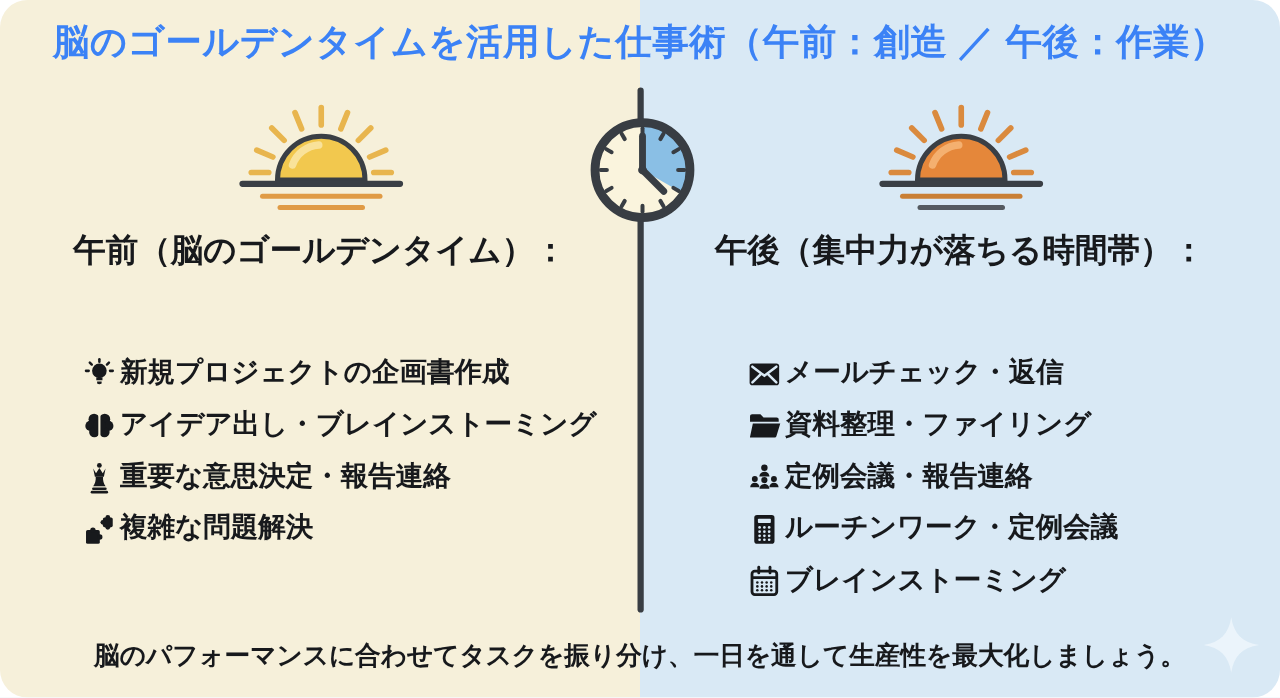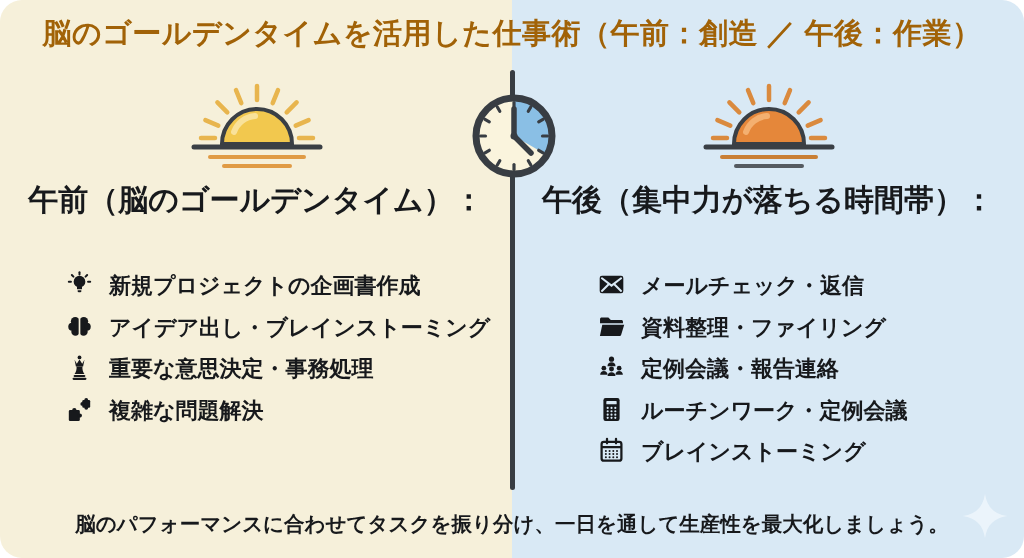--- a/index.html
+++ b/index.html
@@ -5,37 +5,37 @@
   html,body{margin:0;padding:0;background:#ffffff;}
   .canvas{
     position:relative;width:1024px;height:558px;border-radius:22px;overflow:hidden;
     font-family:"Liberation Sans","DejaVu Sans",sans-serif;color:#17191c;
   }
   .half{position:absolute;top:0;width:512px;height:558px;}
   .half.morning-bg{left:0;background:#f6f0da;}
   .half.afternoon-bg{left:512px;background:#d9e9f5;}
   .title{
     position:absolute;top:14px;left:0;width:100%;margin:0;text-align:center;
-    font-size:29px;font-weight:800;letter-spacing:.5px;color:#a16207;white-space:nowrap;
+    font-size:29px;font-weight:800;letter-spacing:.5px;color:#3b82f6;white-space:nowrap;
   }
   .divider{position:absolute;left:510px;top:70px;width:5px;height:420px;background:#383d43;border-radius:3px;}
   .clock{position:absolute;left:466px;top:88px;}
   .sun{position:absolute;top:78px;}
   .sun.morning-sun{left:172px;}
   .sun.afternoon-sun{left:684px;}
   .col-heading{
     position:absolute;top:183px;width:512px;margin:0;text-align:center;
-    font-size:30px;font-weight:800;line-height:34px;color:#17191c;
+    font-size:26px;font-weight:800;line-height:34px;color:#17191c;
   }
   .col-heading.mh{left:0;}
   .col-heading.ah{left:512px;}
   .task-list{position:absolute;top:271px;display:flex;flex-direction:column;}
   .task-list.morning-list{left:66px;}
   .task-list.afternoon-list{left:598px;}
-  .task{display:flex;align-items:flex-start;height:41.5px;gap:16px;}
+  .task{display:flex;align-items:flex-end;height:41.5px;gap:3px;}
   .task .ticon{flex:0 0 auto;display:flex;}
   .task .label{font-size:22px;font-weight:700;white-space:nowrap;color:#17191c;}
   .footer{
     position:absolute;bottom:20px;left:0;width:100%;margin:0;text-align:center;
     font-size:20.5px;font-weight:700;color:#17191c;white-space:nowrap;
   }
   .sparkle{position:absolute;left:962px;top:493px;opacity:.9;}
 </style>
 </head>
 <body>
@@ -163,21 +163,21 @@
         <svg width="27" height="27" viewBox="0 0 24 24">
           <g fill="#17191c">
             <circle cx="12" cy="3" r="1.7"></circle>
             <path d="M7.6 5.2 L9.6 8.6 L12 4.8 L14.4 8.6 L16.4 5.2 L15.2 11 H8.8 Z"></path>
             <path d="M9.4 11 C9.6 13.8 8.9 15.9 7.6 17.8 H16.4 C15.1 15.9 14.4 13.8 14.6 11 Z"></path>
             <rect x="6.8" y="18.6" width="10.4" height="1.8" rx="0.9"></rect>
             <rect x="5.8" y="21" width="12.4" height="2" rx="1"></rect>
           </g>
         </svg>
       </span>
-      <span class="label">重要な意思決定・事務処理</span>
+      <span class="label">重要な意思決定・報告連絡</span>
     </div>
     <div class="task">
       <span class="ticon">
         <svg width="27" height="27" viewBox="0 0 24 24">
           <g fill="#17191c">
             <rect x="2.5" y="12.5" width="9.8" height="9.8" rx="1.2"></rect>
             <circle cx="7.4" cy="12.5" r="1.9"></circle>
             <circle cx="12.3" cy="17.4" r="1.9"></circle>
             <rect x="14.5" y="3.5" width="7" height="7" rx="1.2"></rect>
             <circle cx="14.5" cy="7" r="1.7"></circle>

